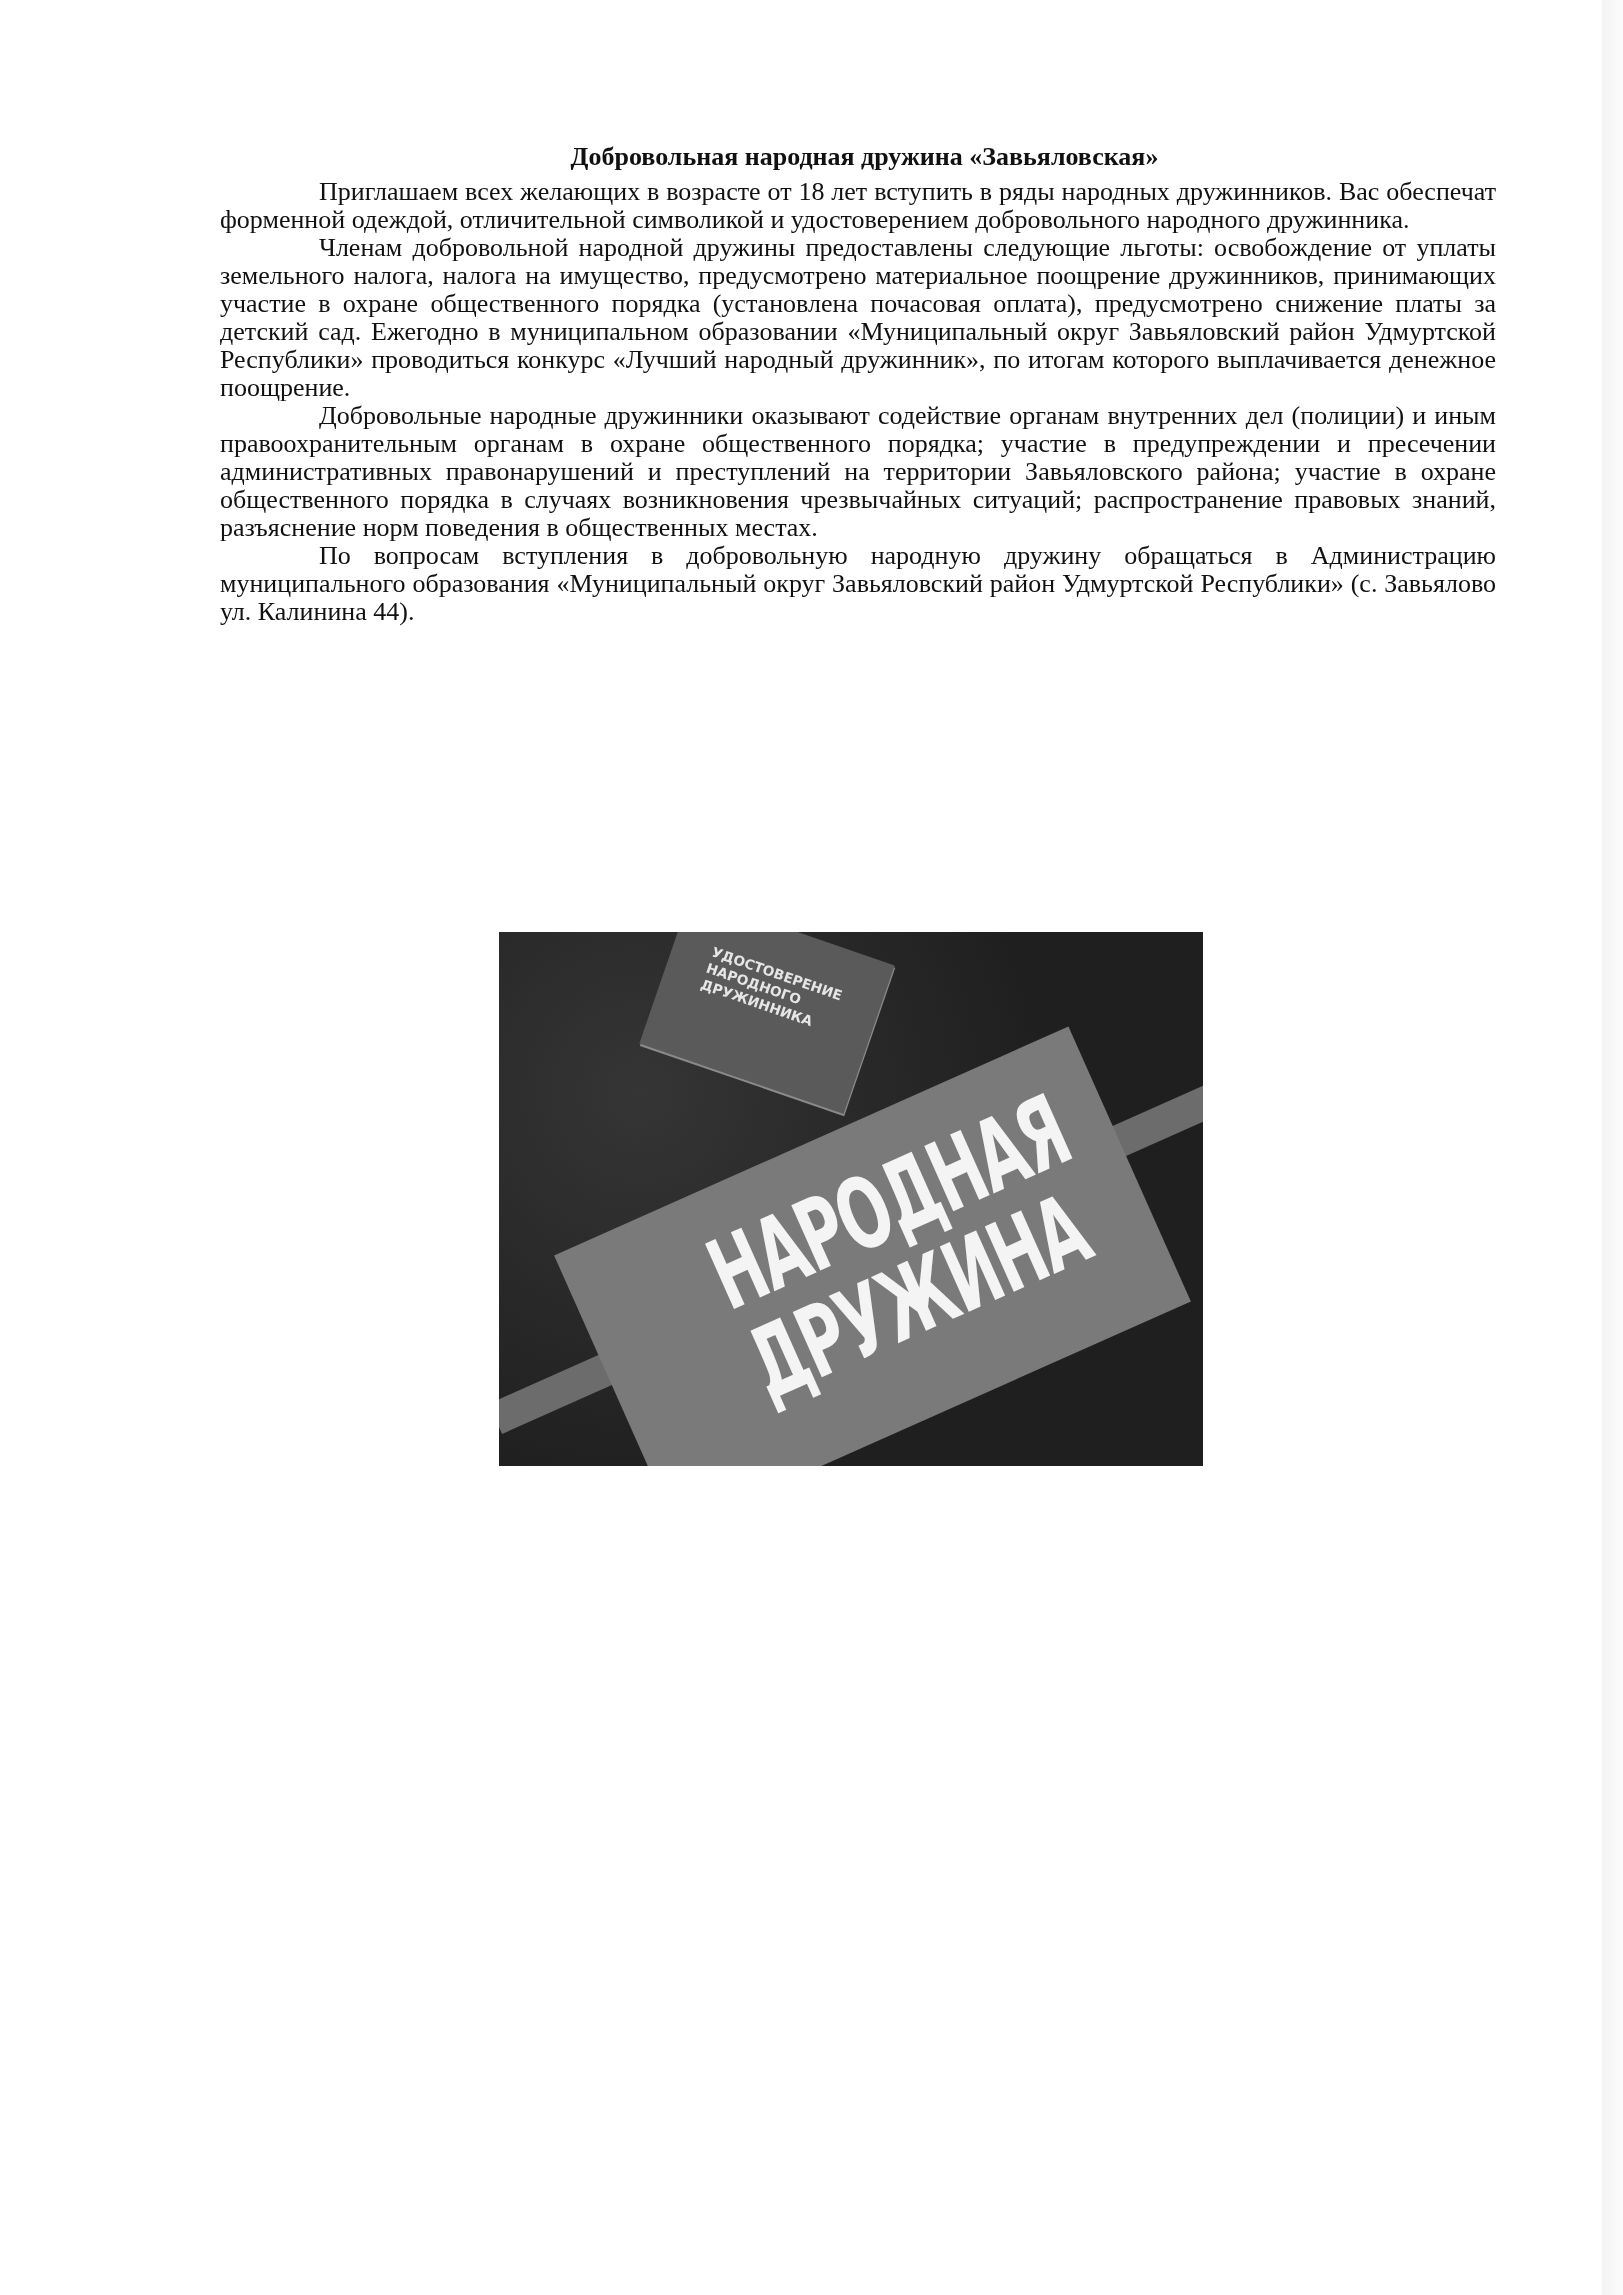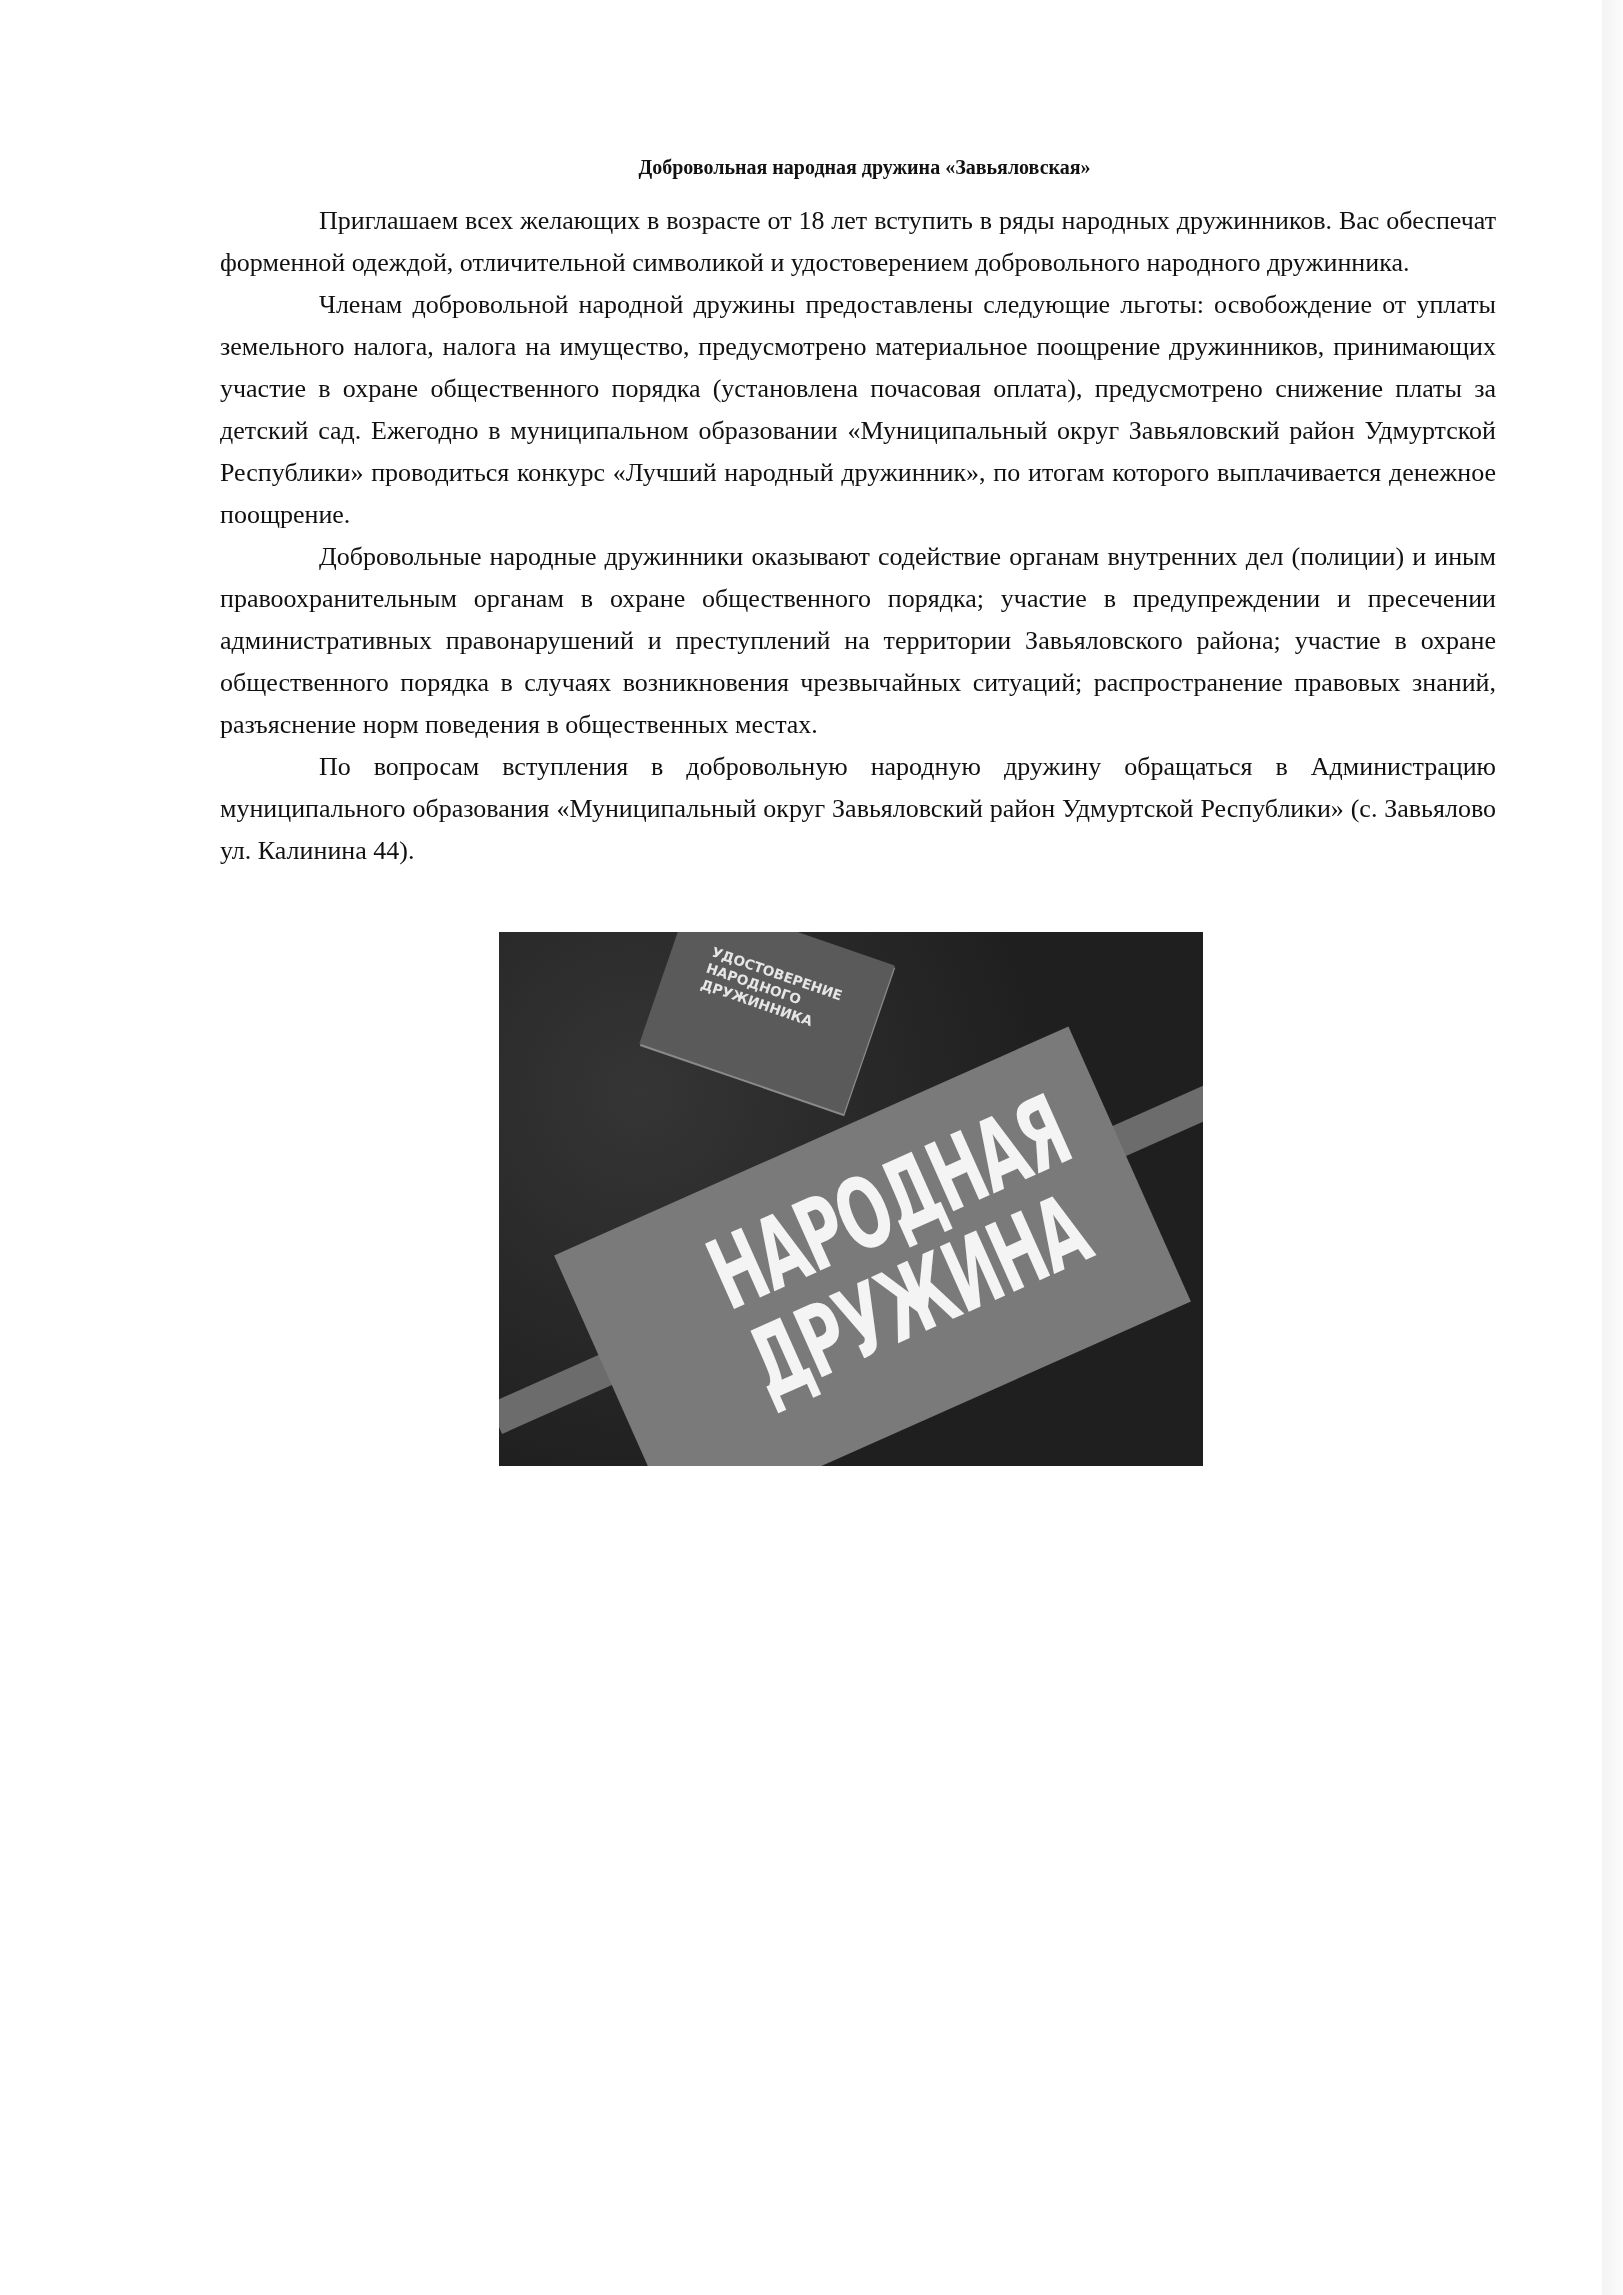--- a/index.html
+++ b/index.html
@@ -24,29 +24,29 @@
     background: linear-gradient(to right, #f4f4f4, #fbfbfb);
   }
   .page-content {
     position: absolute;
     left: 220px;
     top: 135px;
     width: 1276px;
   }
   .doc-title {
     font-weight: bold;
-    font-size: 20px;
+    font-size: 26px;
     line-height: 35px;
     text-align: center;
-    margin: 15px;
+    margin: 4px;
     padding-left: 13px;
   }
   .doc-paragraph {
     font-size: 26px;
-    line-height: 42px;
+    line-height: 28px;
     text-align: justify;
     text-indent: 99px;
     margin: 0;
   }
   .figure {
     position: absolute;
     left: 499px;
     top: 932px;
     width: 704px;
     height: 534px;

